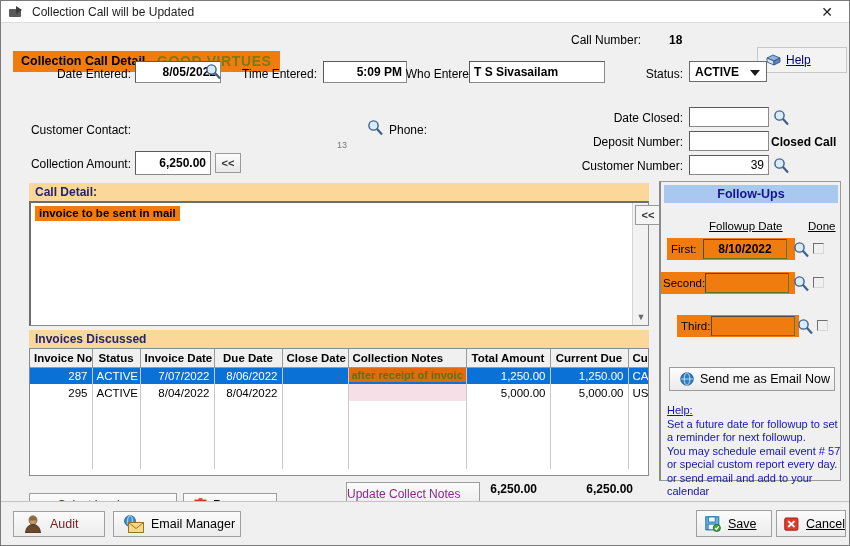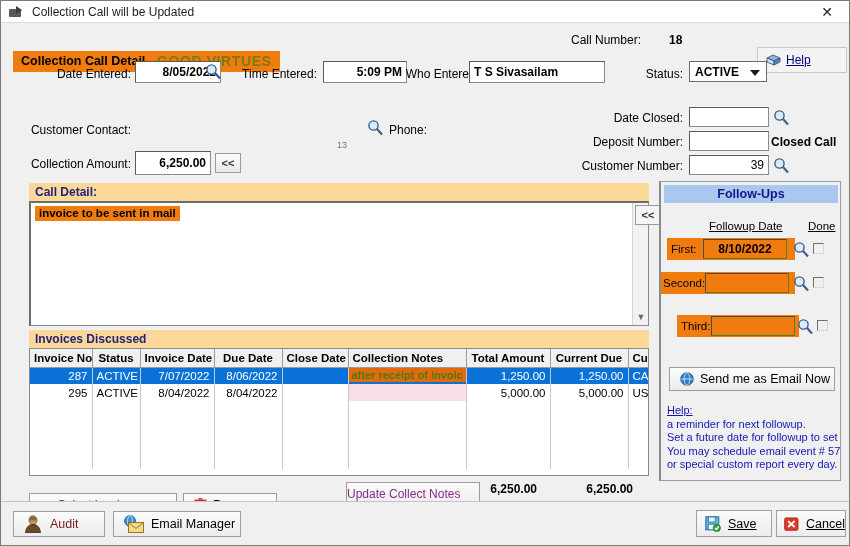--- a/index.html
+++ b/index.html
@@ -577,24 +577,25 @@
         <svg width="14" height="14" viewBox="0 0 14 14">
           <circle cx="7" cy="7" r="6.2" fill="#2f7fc4" stroke="#17537f" stroke-width="1"></circle>
           <ellipse cx="7" cy="7" rx="2.8" ry="6.2" fill="none" stroke="#cfe6f8" stroke-width="0.9"></ellipse>
           <line x1="0.8" y1="7" x2="13.2" y2="7" stroke="#cfe6f8" stroke-width="0.9"></line>
         </svg>
         <span>Send me as Email Now</span>
       </div>
 
       <div id="fu-help">
         <div class="hl">Help:</div>
+        <div>Set a future date for followup to set</div>
         <div>a reminder for next followup.</div>
-        <div>Set a future date for followup to set</div>
         <div>You may schedule email event # 57</div>
         <div>or special custom report every day.</div>
+        <div>or send email and add to your calendar</div>
       </div>
     </div>
 
   </div>
 
   <div id="bottombar">
     <div class="bbtn" style="left:12px; top:9px; width:92px; height:26px;">
       <svg width="20" height="18" viewBox="0 0 20 18">
         <ellipse cx="10" cy="5.2" rx="4" ry="4.4" fill="#c49a6c" stroke="#7a5733" stroke-width="0.8"></ellipse>
         <path d="M2.5 18 C3 11 7 9.5 10 9.5 C13 9.5 17 11 17.5 18 Z" fill="#6b4a2a" stroke="#3d2a16" stroke-width="0.8"></path>

